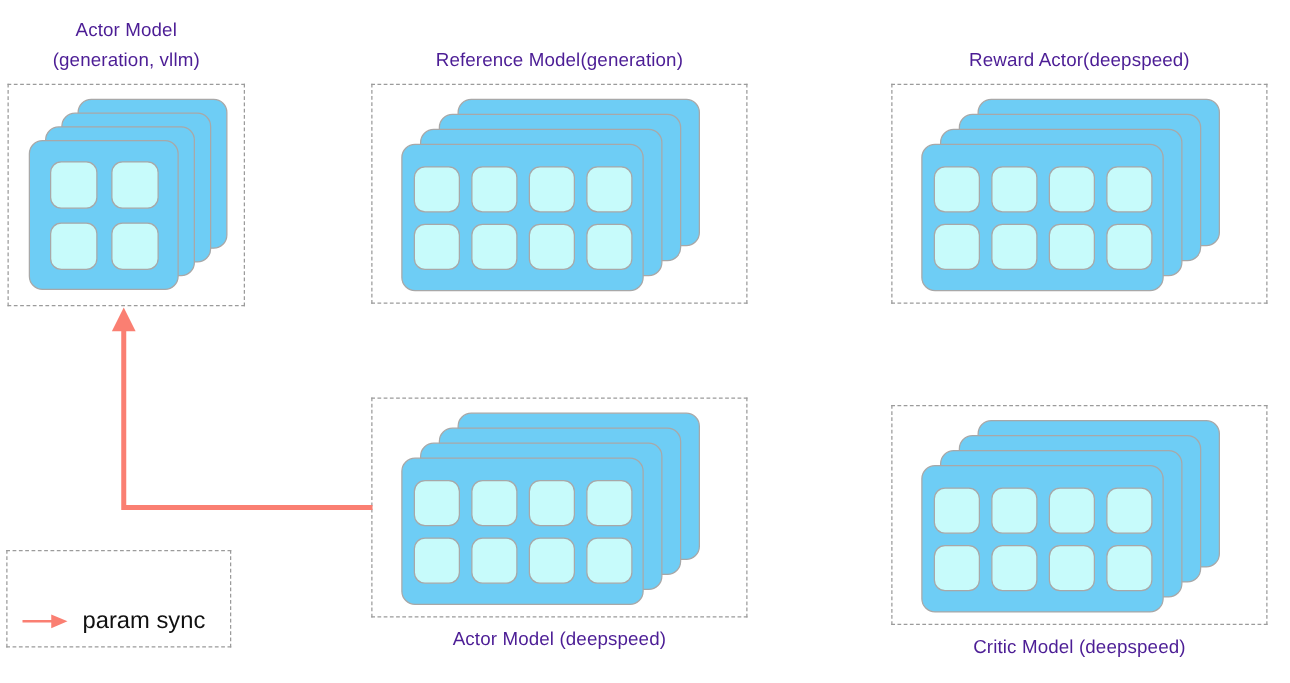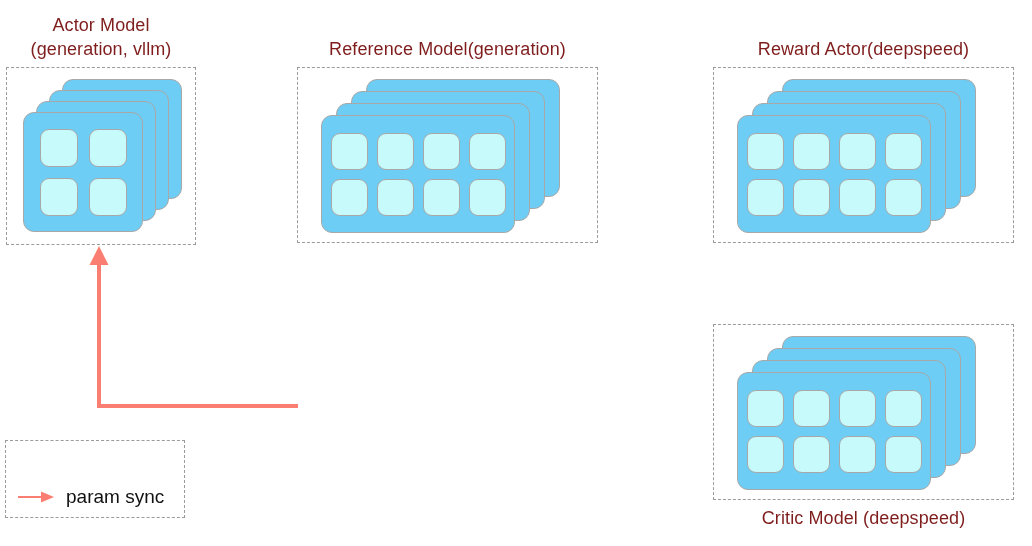--- a/index.html
+++ b/index.html
@@ -32,22 +32,22 @@
     box-sizing: border-box;
     border: 1.6px dashed #9b9b9b;
     background: transparent;
   }
   .group-label {
     position: absolute;
     left: 50%;
     transform: translateX(-50%);
     white-space: pre;
     text-align: center;
-    color: #7f1d1d;
-    font-size: 18px;
+    color: #4c1d95;
+    font-size: 15px;
     line-height: 24px;
     letter-spacing: 0.1px;
   }
   .label-above { bottom: calc(100% + 6px); }
   .label-below { top: calc(100% + 6px); }
 
   
   .stack {
     position: absolute;
     left: 0;
@@ -163,20 +163,39 @@
         <div class="chip"></div>
         <div class="chip"></div>
         <div class="chip"></div>
         <div class="chip"></div>
         <div class="chip"></div>
       </div>
     </div>
     <div class="group-label label-above">Reward Actor(deepspeed)</div>
   </div>
 
+  <div class="group" id="g-actor-ds" style="left:297px; top:318px; width:301px; height:176px;">
+    <div class="dashed-box"></div>
+    <div class="stack">
+      <div class="card" style="left:69px; top:12px; width:194px; height:118px;"></div>
+      <div class="card" style="left:54px; top:24px; width:194px; height:118px;"></div>
+      <div class="card" style="left:39px; top:36px; width:194px; height:118px;"></div>
+      <div class="card card-front" style="left:24px; top:48px; width:194px; height:118px; grid-template-columns:repeat(4,37px); grid-template-rows:repeat(2,37px); gap:9px;">
+        <div class="chip"></div>
+        <div class="chip"></div>
+        <div class="chip"></div>
+        <div class="chip"></div>
+        <div class="chip"></div>
+        <div class="chip"></div>
+        <div class="chip"></div>
+        <div class="chip"></div>
+      </div>
+    </div>
+    <div class="group-label label-below">Actor Model (deepspeed)</div>
+  </div>
 
   <div class="group" id="g-critic" style="left:713px; top:324px; width:301px; height:176px;">
     <div class="dashed-box"></div>
     <div class="stack">
       <div class="card" style="left:69px; top:12px; width:194px; height:118px;"></div>
       <div class="card" style="left:54px; top:24px; width:194px; height:118px;"></div>
       <div class="card" style="left:39px; top:36px; width:194px; height:118px;"></div>
       <div class="card card-front" style="left:24px; top:48px; width:194px; height:118px; grid-template-columns:repeat(4,37px); grid-template-rows:repeat(2,37px); gap:9px;">
         <div class="chip"></div>
         <div class="chip"></div>

